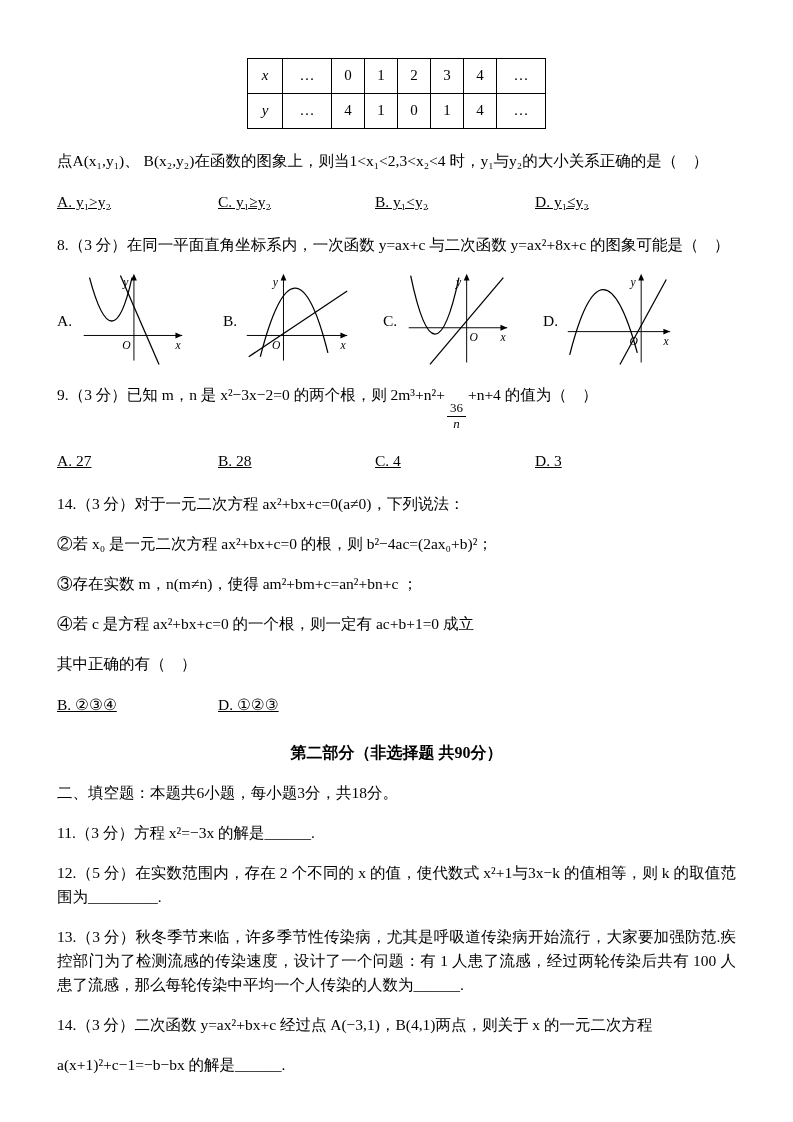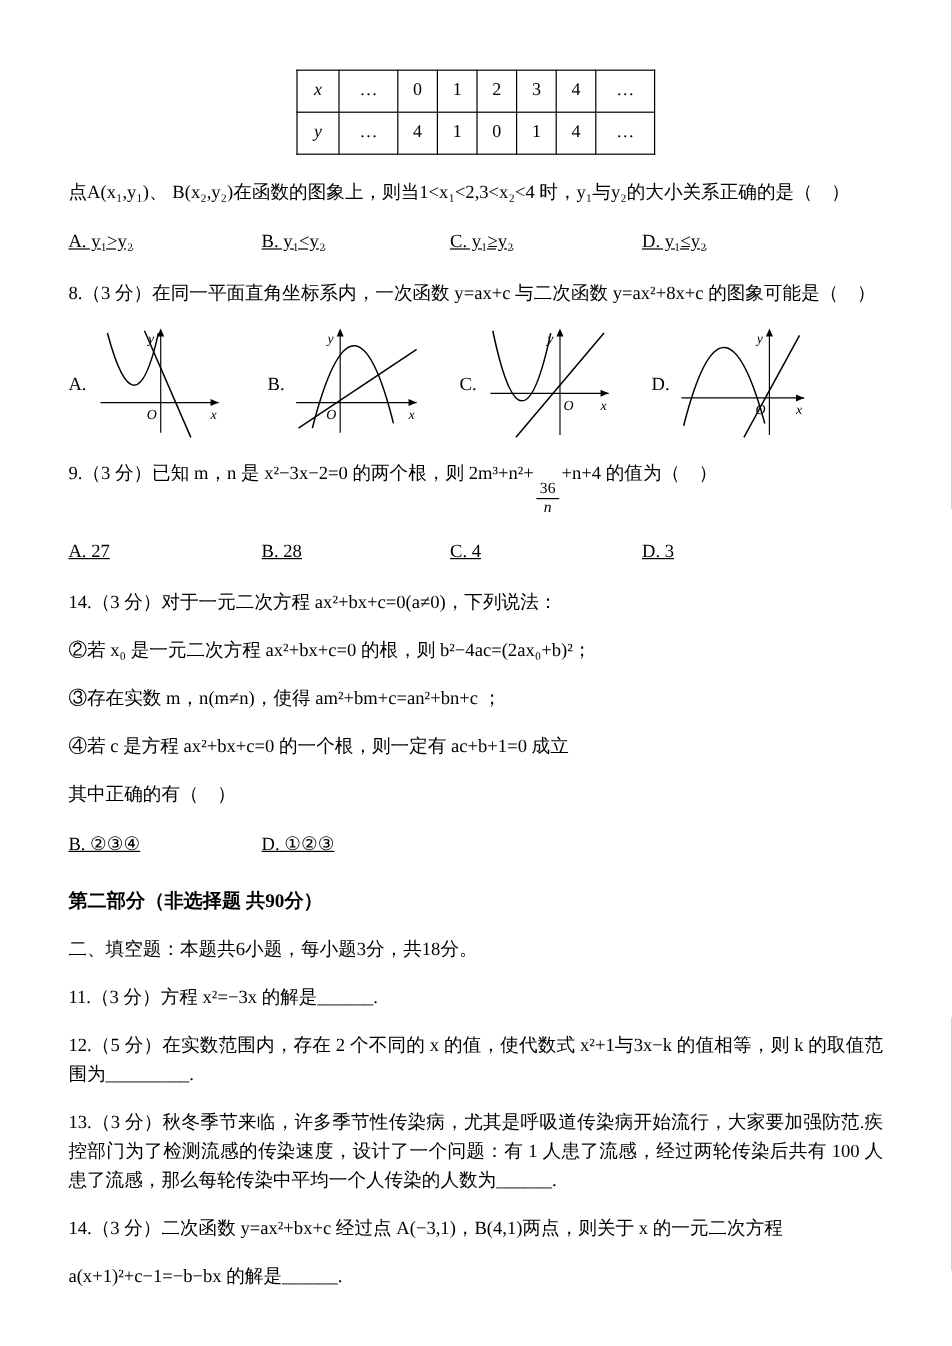--- a/index.html
+++ b/index.html
@@ -27,21 +27,21 @@
   .graph-item svg{flex:0 0 auto;}
   svg text{font-family:"Liberation Serif","DejaVu Serif",serif;font-style:italic;font-size:12px;}
   .curve{fill:none;stroke:#000;stroke-width:1.3;}
   .axis{stroke:#000;stroke-width:1;}
   .arrow{fill:#000;}
   
   .frac{display:inline-flex;flex-direction:column;align-items:center;vertical-align:-0.9em;
         font-size:13px;line-height:1.15;margin:0 2px;}
   .frac .num{border-bottom:1px solid #000;padding:0 3px;}
   .frac .den{padding:0 3px;font-style:italic;}
-  .section-title{text-align:left;font-weight:bold;margin:13px 0 7px 0;font-size:16px;}
+  .section-title{text-align:center;font-weight:bold;margin:13px 0 7px 0;font-size:16px;}
 </style>
 </head>
 <body>
 
 <div class="page">
 
   <table class="val-table">
     <tbody>
         <tr>
       <td class="w-var">x</td>
@@ -62,22 +62,22 @@
       <td class="w-num">1</td>
       <td class="w-num">4</td>
       <td class="w-dots">…</td>
     </tr>
   </tbody>
     </table>
 
   <p class="stem">点A(x₁,y₁)、 B(x₂,y₂)在函数的图象上，则当1&lt;x₁&lt;2,3&lt;x₂&lt;4 时，y₁与y₂的大小关系正确的是（　）</p>
   <div class="opts">
     <span>A. y₁&gt;y₂</span>
+    <span>C. y₁≥y₂</span>
     <span>B. y₁&lt;y₂</span>
-    <span>C. y₁≥y₂</span>
     <span>D. y₁≤y₂</span>
   </div>
 
   <p class="stem">8.（3 分）在同一平面直角坐标系内，一次函数 y=ax+c 与二次函数 y=ax²+8x+c 的图象可能是（　）</p>
   <div class="graphs">
 
     <div class="graph-item">
       <span>A.</span>
       <svg width="112" height="100" viewBox="0 0 116 102">
         <line class="axis" x1="60" y1="6" x2="60" y2="92"></line>

